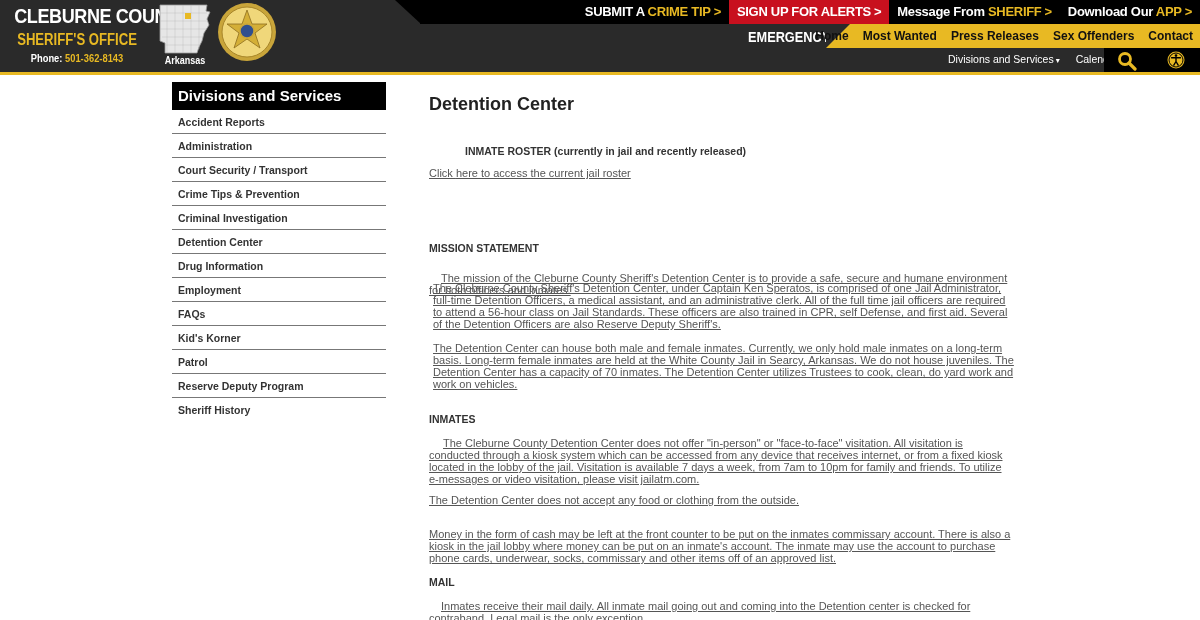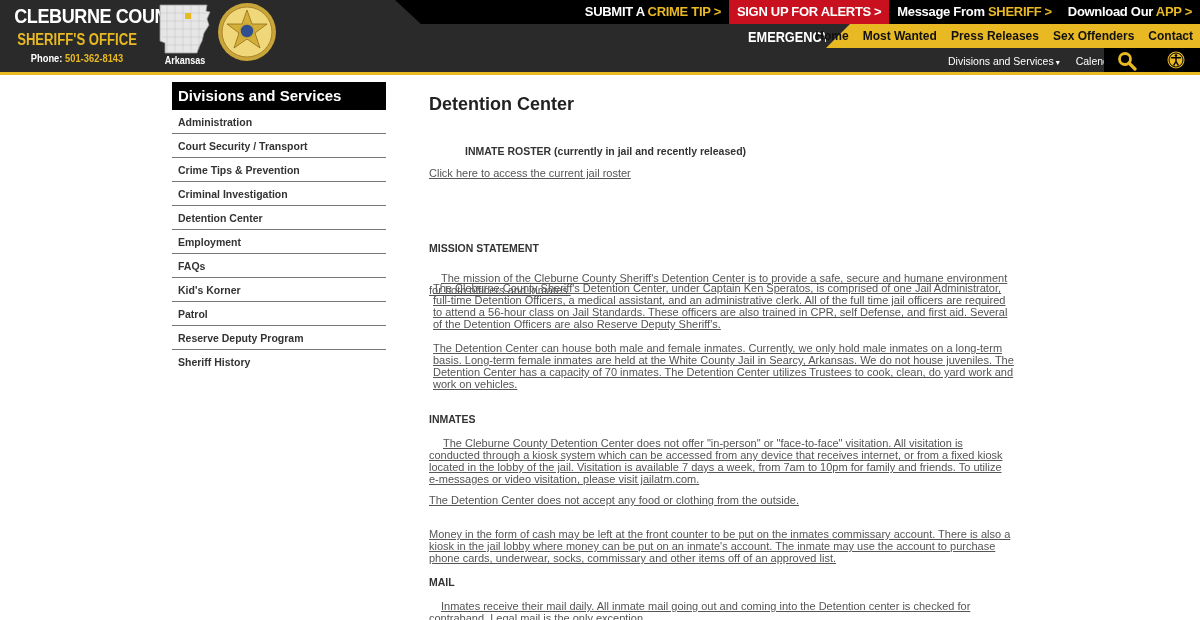--- a/index.html
+++ b/index.html
@@ -37,21 +37,21 @@
   .emergency { position: absolute; left: 748px; top: 28px; font-size: 15px; font-weight: bold; color: #fff; transform: scaleX(0.85); transform-origin: left; white-space: nowrap; }
   .emergency .num { color: #e8b923; }
 
   .main-nav { position: absolute; left: 826px; top: 24px; width: 374px; height: 24px; background: #e8b923; }
   .main-nav-diag { position: absolute; left: 826px; top: 24px; width: 0; height: 0;
     border-top: 24px solid #2a2a2a; border-right: 24px solid transparent; }
   .main-nav-items { position: absolute; right: 0; top: 24px; height: 24px; display: flex; }
   .nav-item { height: 24px; line-height: 24px; padding: 0 7px; font-size: 12px; font-weight: bold; color: #111; white-space: nowrap; cursor: pointer; }
 
   .sub-nav { position: absolute; left: 940px; top: 50px; height: 22px; display: flex; }
-  .sub-item { line-height: 23px; padding: 0 8px; font-size: 10.5px; color: #fff; white-space: nowrap; cursor: pointer; }
+  .sub-item { line-height: 18px; padding: 0 8px; font-size: 10.5px; color: #fff; white-space: nowrap; cursor: pointer; }
   .sub-item .caret { font-size: 8px; margin-left: 2px; }
 
   .icon-block { position: absolute; left: 1104px; top: 48px; width: 96px; height: 24px; background: #000; }
   .search-icon { position: absolute; left: 1117px; top: 51px; width: 20px; height: 20px; cursor: pointer; }
   .access-icon { position: absolute; left: 1167px; top: 51px; width: 18px; height: 18px; cursor: pointer; }
 
   
   .sidebar { position: absolute; left: 172px; top: 82px; width: 214px; }
   .sidebar-title { height: 28px; background: #000; color: #fff; font-size: 15px; font-weight: bold; line-height: 28px; padding-left: 6px; }
   .side-item { height: 24px; line-height: 24px; font-size: 10.5px; font-weight: bold; color: #333; padding-left: 6px;
@@ -146,25 +146,27 @@
   <circle cx="9" cy="9" r="8.5" fill="#e8b923"></circle>
   <circle cx="9" cy="9" r="7" fill="none" stroke="#000" stroke-width="1"></circle>
   <circle cx="9" cy="4.6" r="1.3" fill="#000"></circle>
   <path d="M4.5 6.8 L13.5 6.8 M9 6.8 L9 10.5 M9 10.5 L6.8 14.2 M9 10.5 L11.2 14.2" stroke="#000" stroke-width="1.4" fill="none" stroke-linecap="round"></path>
 </svg>
 
 <div class="header-bottom-line"></div>
 
 <div class="sidebar">
   <div class="sidebar-title">Divisions and Services</div>
+  <div class="side-item">Accident Reports</div>
   <div class="side-item">Administration</div>
   <div class="side-item">Court Security / Transport</div>
   <div class="side-item">Crime Tips &amp; Prevention</div>
   <div class="side-item">Criminal Investigation</div>
   <div class="side-item">Detention Center</div>
+  <div class="side-item">Drug Information</div>
   <div class="side-item">Employment</div>
   <div class="side-item">FAQs</div>
   <div class="side-item">Kid's Korner</div>
   <div class="side-item">Patrol</div>
   <div class="side-item">Reserve Deputy Program</div>
   <div class="side-item">Sheriff History</div>
 </div>
 
 <div class="content">
   <div class="abs page-title" style="top:2px;">Detention Center</div>

